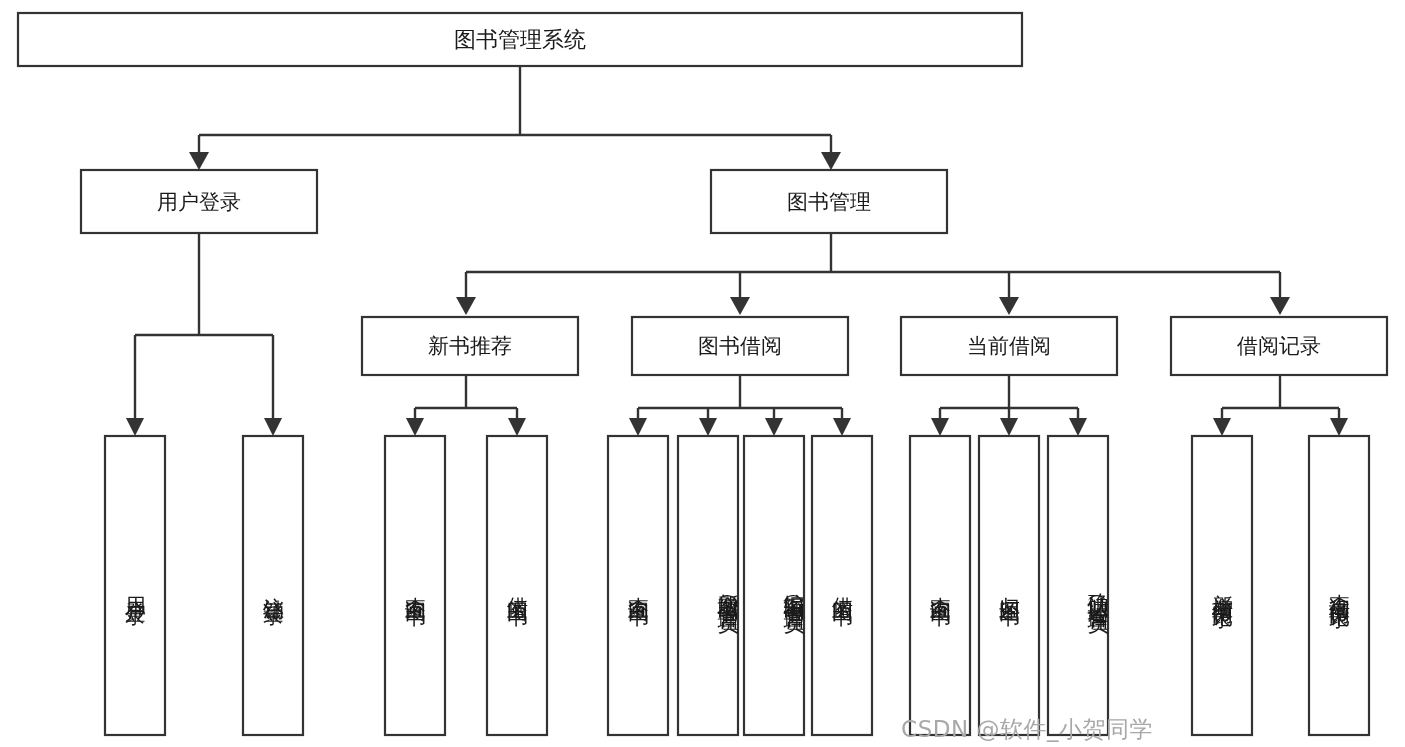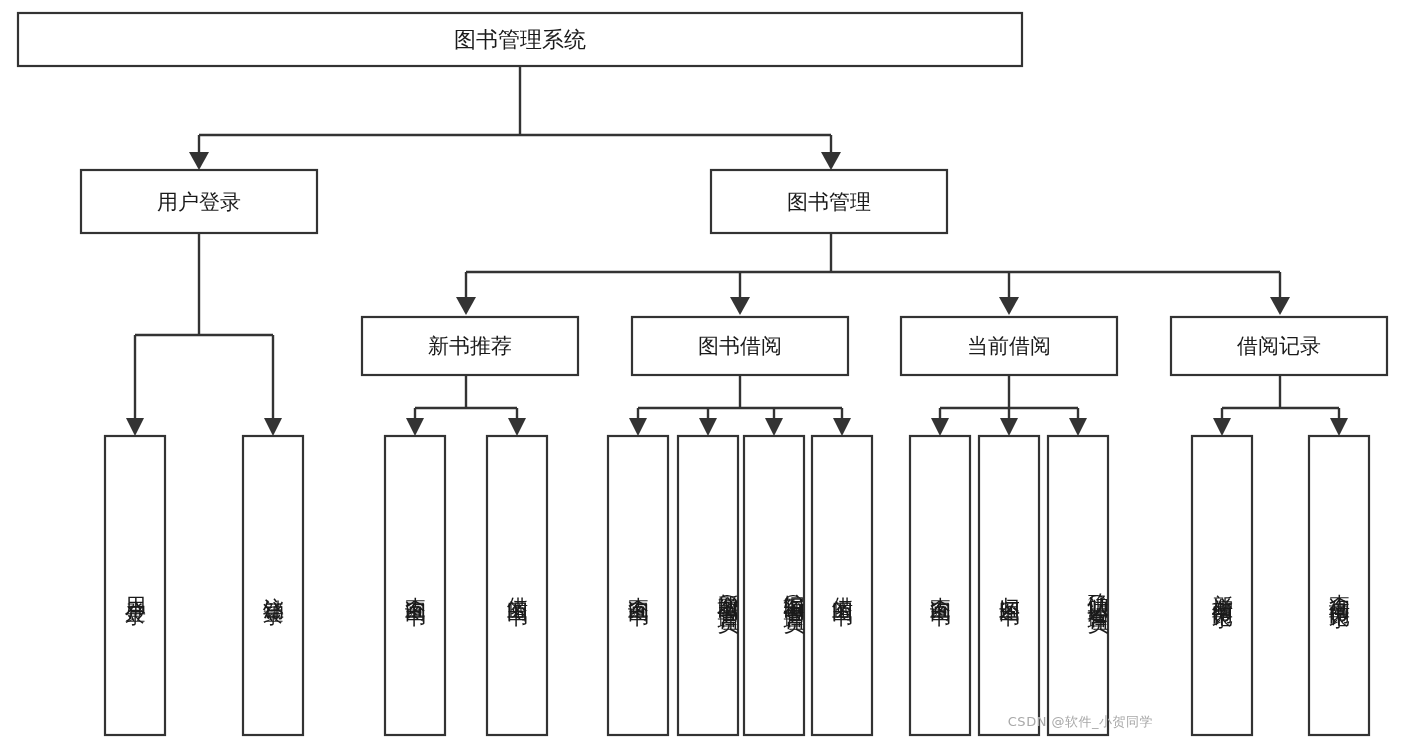--- a/index.html
+++ b/index.html
@@ -66,23 +66,23 @@
     display: flex;
     align-items: center;
     justify-content: center;
     text-align: center;
     white-space: nowrap;
     pointer-events: none;
   }
   .watermark {
     position: absolute;
     right: 8px;
-    bottom: 16px;
-    font-family: "DejaVu Sans", "Liberation Sans", sans-serif;
-    font-size: 13px;
+    bottom: 2px;
+    font-family: "DejaVu Sans", "Liberation Sans", sans-serif;
+    font-size: 23px;
     color: #a8a8a8;
     letter-spacing: 0.5px;
     white-space: nowrap;
   }
 </style>
 </head>
 <body>
 
 <div id="diagram-root">
 

